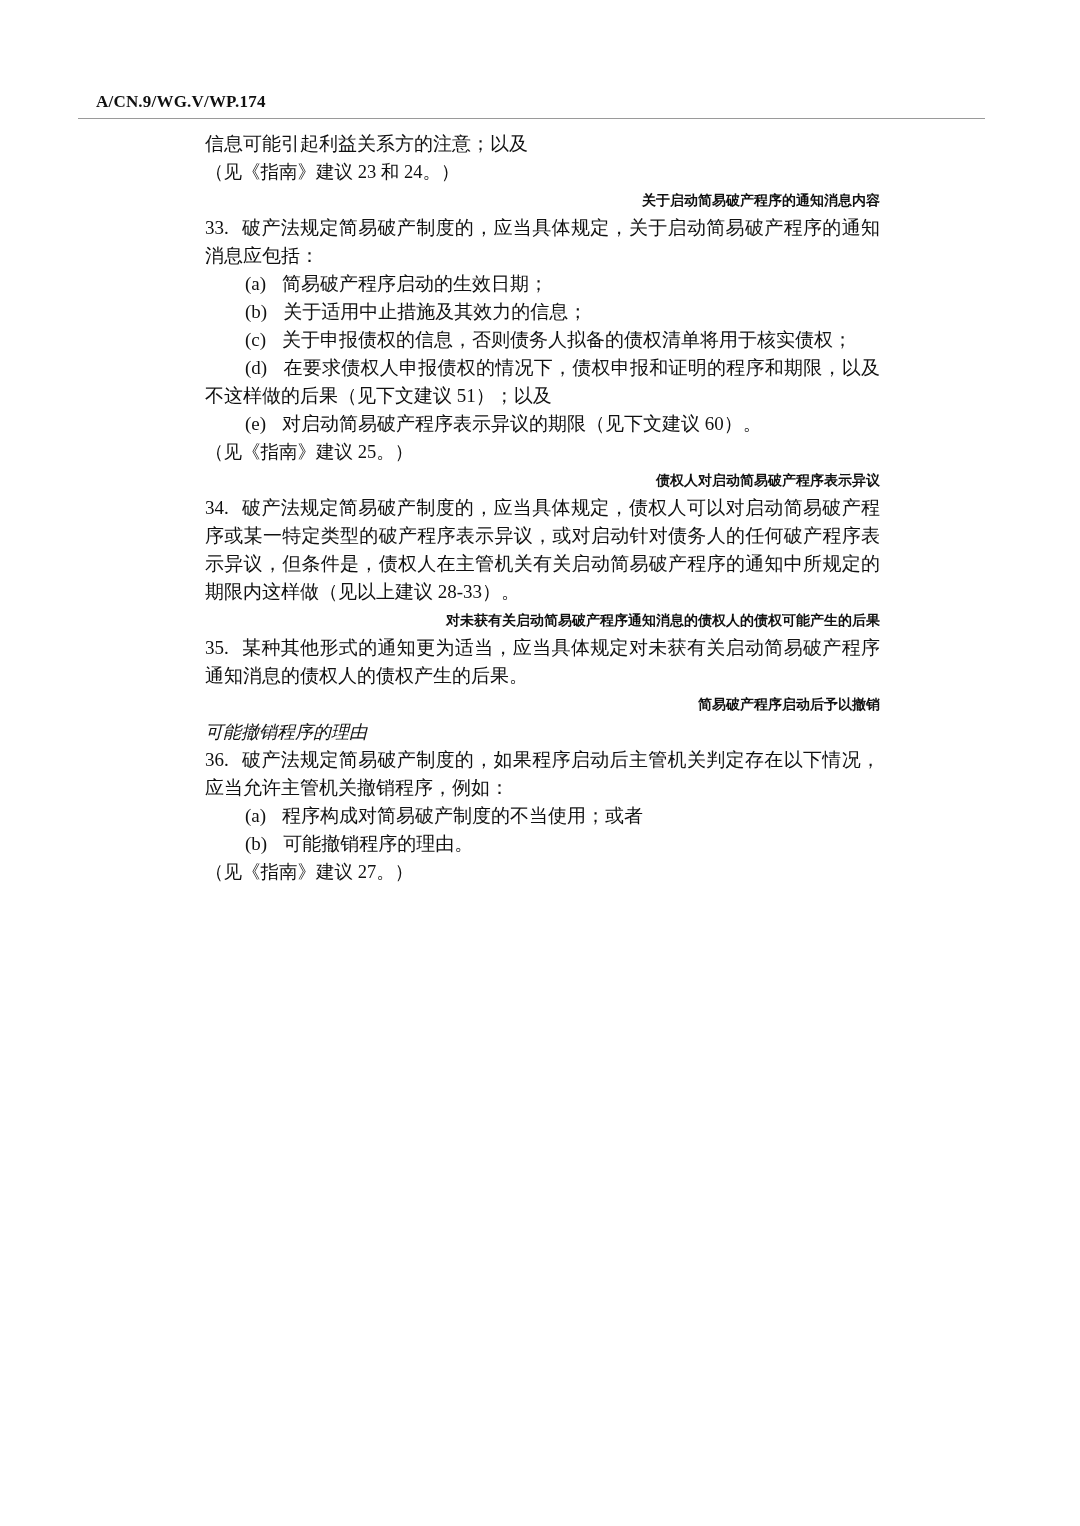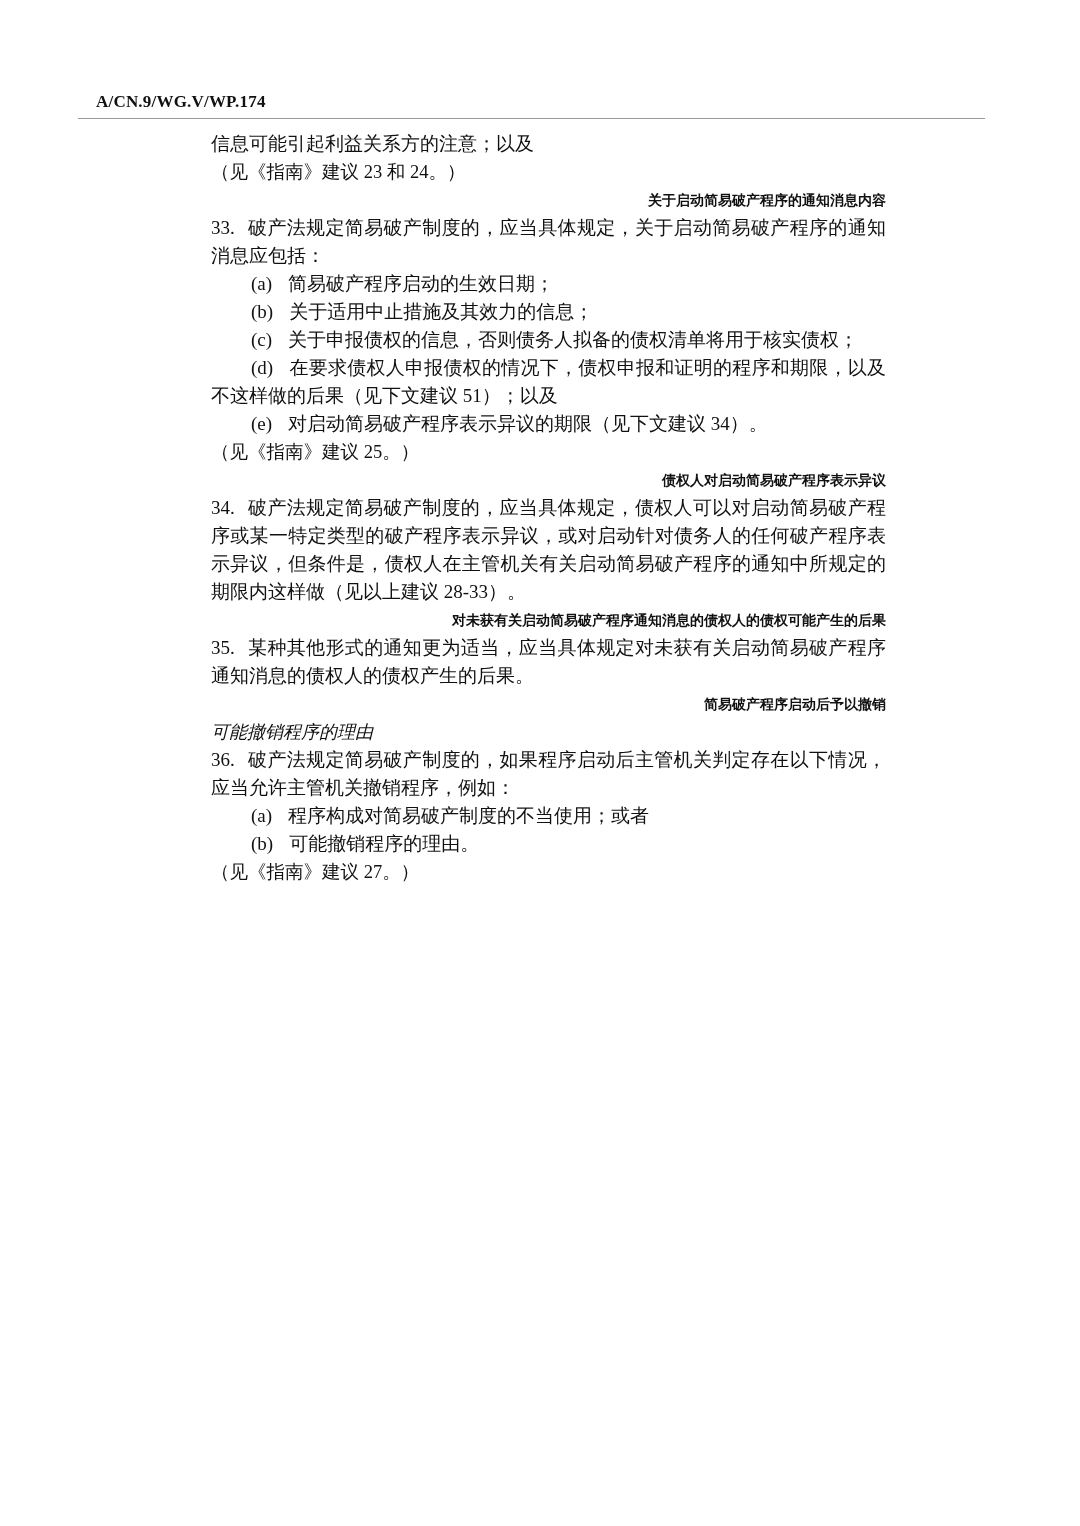--- a/index.html
+++ b/index.html
@@ -27,21 +27,21 @@
   .header-rule {
     position: absolute;
     left: 78px;
     top: 118px;
     width: 907px;
     height: 0;
     border-top: 1.5px solid #9a9a9a;
   }
   .content {
     position: absolute;
-    left: 211px;
+    left: 205px;
     top: 130px;
     width: 675px;
     font-size: 19px;
     line-height: 28px;
     text-align: justify;
   }
   .content p {
     margin: 0;
   }
   .para { margin-top: 12px; }
@@ -104,21 +104,21 @@
     <p class="after-heading"><span class="num-label">33.</span><span>破产法规定简易破产制度的，应当具体规定，关于启动简易破产程序的通知消息应包括：</span></p>
 
     <p class="list-item-loose indent"><span class="item-label">(a)</span><span>简易破产程序启动的生效日期；</span></p>
 
     <p class="list-item indent"><span class="item-label">(b)</span><span>关于适用中止措施及其效力的信息；</span></p>
 
     <p class="list-item indent"><span class="item-label">(c)</span><span>关于申报债权的信息，否则债务人拟备的债权清单将用于核实债权；</span></p>
 
     <p class="list-item-loose indent"><span class="item-label">(d)</span><span>在要求债权人申报债权的情况下，债权申报和证明的程序和期限，以及不这样做的后果（见下文建议 51）；以及</span></p>
 
-    <p class="list-item-loose indent"><span class="item-label">(e)</span><span>对启动简易破产程序表示异议的期限（见下文建议 34）。</span></p>
+    <p class="list-item-loose indent"><span class="item-label">(e)</span><span>对启动简易破产程序表示异议的期限（见下文建议 60）。</span></p>
 
     <p class="ref-note">（见《指南》建议 25。）</p>
 
     <p class="section-heading">债权人对启动简易破产程序表示异议</p>
 
     <p class="after-heading"><span class="num-label">34.</span><span>破产法规定简易破产制度的，应当具体规定，债权人可以对启动简易破产程序或某一特定类型的破产程序表示异议，或对启动针对债务人的任何破产程序表示异议，但条件是，债权人在主管机关有关启动简易破产程序的通知中所规定的期限内这样做（见以上建议 28-33）。</span></p>
 
     <p class="section-heading">对未获有关启动简易破产程序通知消息的债权人的债权可能产生的后果</p>
 
     <p class="after-heading"><span class="num-label">35.</span><span>某种其他形式的通知更为适当，应当具体规定对未获有关启动简易破产程序通知消息的债权人的债权产生的后果。</span></p>

